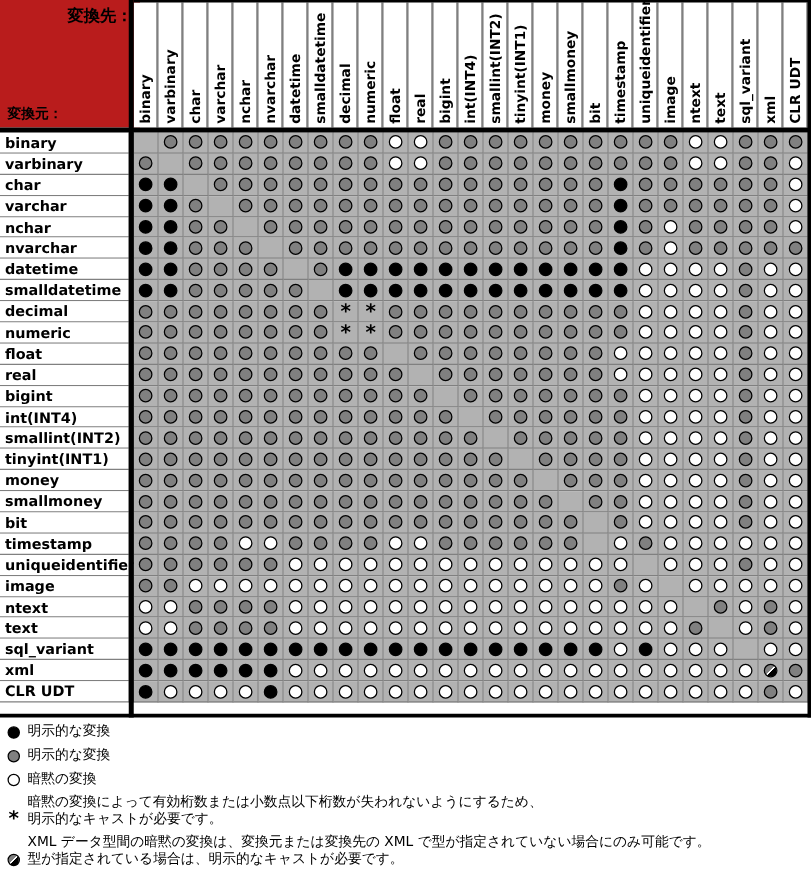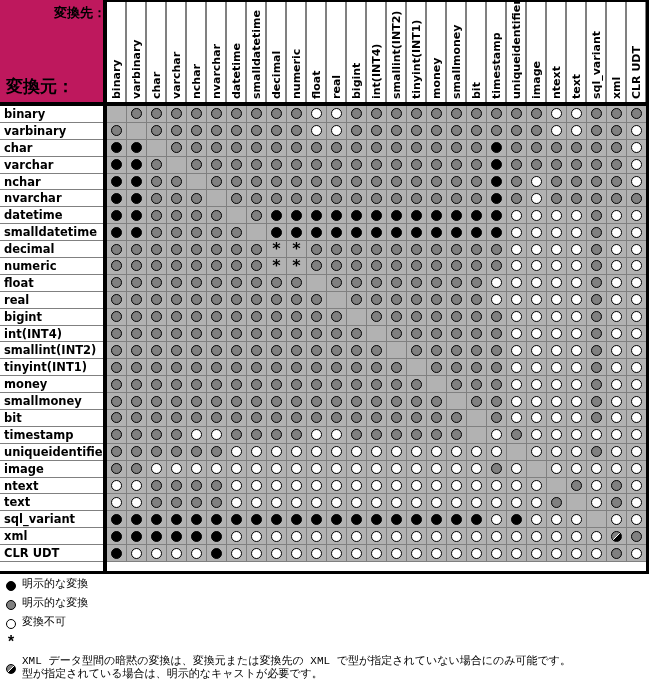--- a/index.html
+++ b/index.html
@@ -1,41 +1,41 @@
 <!DOCTYPE html>
 <html><head>
 <meta charset="utf-8">
 <style>
   html, body { margin:0; padding:0; background:#ffffff; }
   body { width:649px; height:700px; position:relative; font-family:"DejaVu Sans", sans-serif; overflow:hidden; }
   #chart { position:absolute; left:0; top:0; width:649px; }
-  .hdr-corner { position:absolute; left:0; top:0; width:112px; height:102px; background:#be185d; }
+  .hdr-corner { position:absolute; left:0; top:0; width:112px; height:102px; background:#b91c1c; }
   .to-label { position:absolute; right:6px; top:4px; font-weight:bold; font-size:13px; }
-  .from-label { position:absolute; left:6px; bottom:4px; font-weight:bold; font-size:17px; }
+  .from-label { position:absolute; left:6px; bottom:4px; font-weight:bold; font-size:11px; }
   .thick-v { position:absolute; left:103px; top:0; width:4px; height:574px; background:#000; }
   .thick-h { position:absolute; left:0; top:102px; width:649px; height:4px; background:#000; }
   .top-border { position:absolute; left:107px; top:0; width:542px; height:2px; background:#000; }
   .right-border { position:absolute; left:646px; top:0; width:3px; height:574px; background:#000; }
   .bottom-border { position:absolute; left:0; top:571px; width:649px; height:3px; background:#000; }
   .col-headers { position:absolute; left:107px; top:2px; height:100px; display:flex; }
   .col-h { width:20px; height:100px; box-sizing:border-box; border-right:2px solid #808080; position:relative; background:#fff; }
   .col-h span { position:absolute; left:3px; bottom:3px; transform-origin:left bottom; transform:rotate(-90deg) translate(0,14px); white-space:nowrap; font-weight:bold; font-size:11px; line-height:14px; }
   .rows { position:absolute; left:0; top:106px; }
   .row { display:flex; height:16.9px; }
   .row-label { width:103px; box-sizing:border-box; border-bottom:1px solid #808080; background:#fff; font-weight:bold; font-size:11.5px; line-height:16px; padding-left:4px; }
   .row-gap { width:4px; background:#000; }
   .cell { width:20px; box-sizing:border-box; border-right:1px solid #808080; border-bottom:1px solid #808080; background:#b2b2b2; display:flex; align-items:center; justify-content:center; }
   .dot { width:11px; height:11px; border-radius:50%; box-sizing:border-box; border:1px solid #000; }
   .dot.E { background:#000; }
   .dot.I { background:#808080; }
   .dot.N { background:#fff; }
   .dot.X { background:linear-gradient(135deg, #808080 0 45%, #fff 45% 55%, #000 55% 100%); }
   .star { font-weight:bold; font-size:16px; line-height:12px; color:#000; }
   .legend { position:absolute; left:4px; top:578px; font-size:11px; }
-  .leg { display:flex; align-items:center; margin-bottom:6px;font-family:Liberation Mono, monospace; }
+  .leg { display:flex; align-items:flex-end; margin-bottom:6px; }
   .leg .sym { width:14px; display:flex; justify-content:center; margin-top:2px; margin-right:4px; }
   .leg .sym .dot { width:10px; height:10px; }
   .leg-text { line-height:13px; }
 </style>
 </head>
 <body>
 
 <div id="chart">
   <div class="hdr-corner">
     <div class="to-label">変換先：</div>
@@ -2392,26 +2392,28 @@
     <div class="leg">
       <div class="sym">
         <span class="dot I"></span>
       </div>
       <div class="leg-text" style="white-space: pre-line;">明示的な変換</div>
     </div>
     <div class="leg">
       <div class="sym">
         <span class="dot N"></span>
       </div>
-      <div class="leg-text" style="white-space: pre-line;">変換不可</div>
+      <div class="leg-text" style="white-space: pre-line;">暗黙の変換</div>
     </div>
     <div class="leg">
       <div class="sym">
         <span class="star">*</span>
       </div>
+      <div class="leg-text" style="white-space: pre-line;">暗黙の変換によって有効桁数または小数点以下桁数が失われないようにするため、
+明示的なキャストが必要です。</div>
     </div>
     <div class="leg">
       <div class="sym">
         <span class="dot X"></span>
       </div>
       <div class="leg-text" style="white-space: pre-line;">XML データ型間の暗黙の変換は、変換元または変換先の XML で型が指定されていない場合にのみ可能です。
 型が指定されている場合は、明示的なキャストが必要です。</div>
     </div>
   </div>
 

